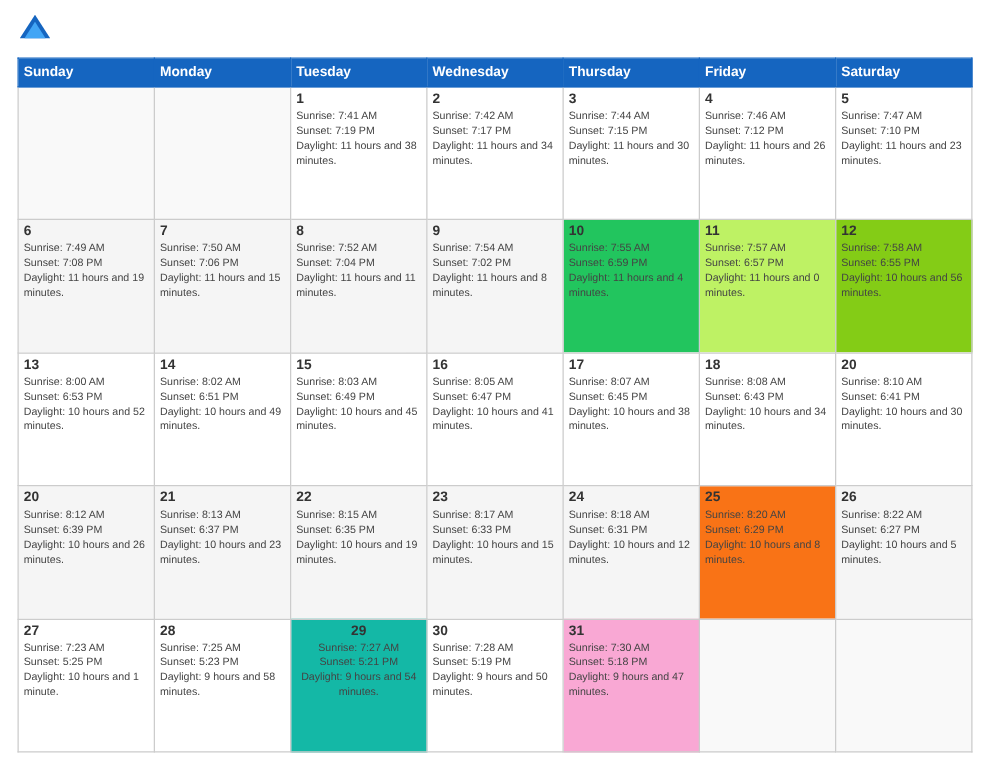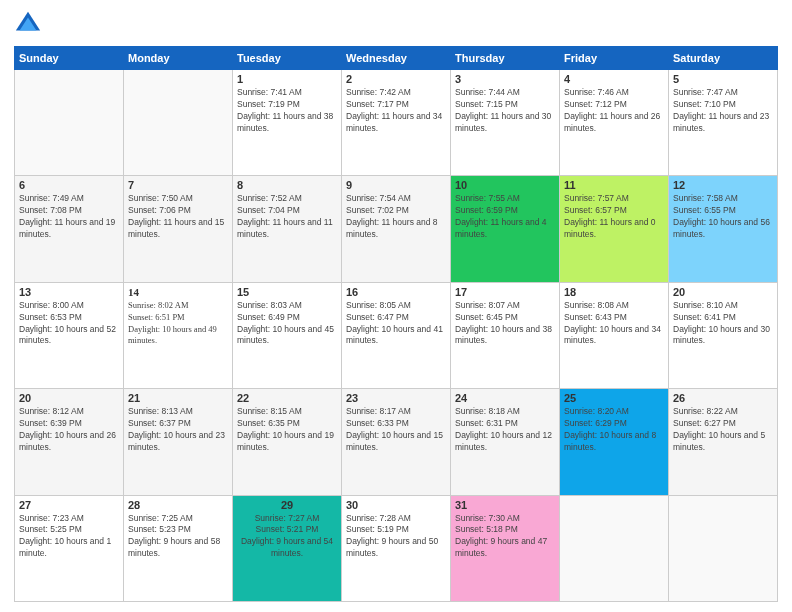--- a/index.html
+++ b/index.html
@@ -172,31 +172,31 @@
             <div class="day-info">Sunrise: 7:54 AM<br>Sunset: 7:02 PM<br>Daylight: 11 hours and 8 minutes.</div>
           </td>
           <td style="background-color: #22c55e;">
             <span class="day-num">10</span>
             <div class="day-info">Sunrise: 7:55 AM<br>Sunset: 6:59 PM<br>Daylight: 11 hours and 4 minutes.</div>
           </td>
           <td style="background-color: #bef264;">
             <span class="day-num">11</span>
             <div class="day-info">Sunrise: 7:57 AM<br>Sunset: 6:57 PM<br>Daylight: 11 hours and 0 minutes.</div>
           </td>
-          <td style="background-color: #7dd3fc; margin-top: 16px;">
+          <td style="background-color: #84cc16; margin-top: 16px;">
             <span class="day-num">12</span>
             <div class="day-info">Sunrise: 7:58 AM<br>Sunset: 6:55 PM<br>Daylight: 10 hours and 56 minutes.</div>
           </td>
         </tr>
         <tr>
           <td style="background-color: rgb(255, 255, 255);">
             <span class="day-num">13</span>
             <div class="day-info">Sunrise: 8:00 AM<br>Sunset: 6:53 PM<br>Daylight: 10 hours and 52 minutes.</div>
           </td>
-          <td style="background-color: rgb(255, 255, 255); font-family: Liberation Serif, serif;">
+          <td style="background-color: rgb(255, 255, 255);">
             <span class="day-num">14</span>
             <div class="day-info">Sunrise: 8:02 AM<br>Sunset: 6:51 PM<br>Daylight: 10 hours and 49 minutes.</div>
           </td>
           <td style="background-color: rgb(255, 255, 255); border-radius: 18px;">
             <span class="day-num">15</span>
             <div class="day-info">Sunrise: 8:03 AM<br>Sunset: 6:49 PM<br>Daylight: 10 hours and 45 minutes.</div>
           </td>
           <td style="background-color: rgb(255, 255, 255);">
             <span class="day-num">16</span>
             <div class="day-info">Sunrise: 8:05 AM<br>Sunset: 6:47 PM<br>Daylight: 10 hours and 41 minutes.</div>
@@ -228,21 +228,21 @@
             <div class="day-info">Sunrise: 8:15 AM<br>Sunset: 6:35 PM<br>Daylight: 10 hours and 19 minutes.</div>
           </td>
           <td style="background-color: rgb(245, 245, 245);">
             <span class="day-num">23</span>
             <div class="day-info">Sunrise: 8:17 AM<br>Sunset: 6:33 PM<br>Daylight: 10 hours and 15 minutes.</div>
           </td>
           <td style="background-color: rgb(245, 245, 245);">
             <span class="day-num">24</span>
             <div class="day-info">Sunrise: 8:18 AM<br>Sunset: 6:31 PM<br>Daylight: 10 hours and 12 minutes.</div>
           </td>
-          <td style="background-color: #0ea5e9;">
+          <td style="background-color: #f97316;">
             <span class="day-num">25</span>
             <div class="day-info">Sunrise: 8:20 AM<br>Sunset: 6:29 PM<br>Daylight: 10 hours and 8 minutes.</div>
           </td>
           <td style="background-color: rgb(245, 245, 245);">
             <span class="day-num">26</span>
             <div class="day-info">Sunrise: 8:22 AM<br>Sunset: 6:27 PM<br>Daylight: 10 hours and 5 minutes.</div>
           </td>
         </tr>
         <tr>
           <td style="background-color: rgb(255, 255, 255);">

